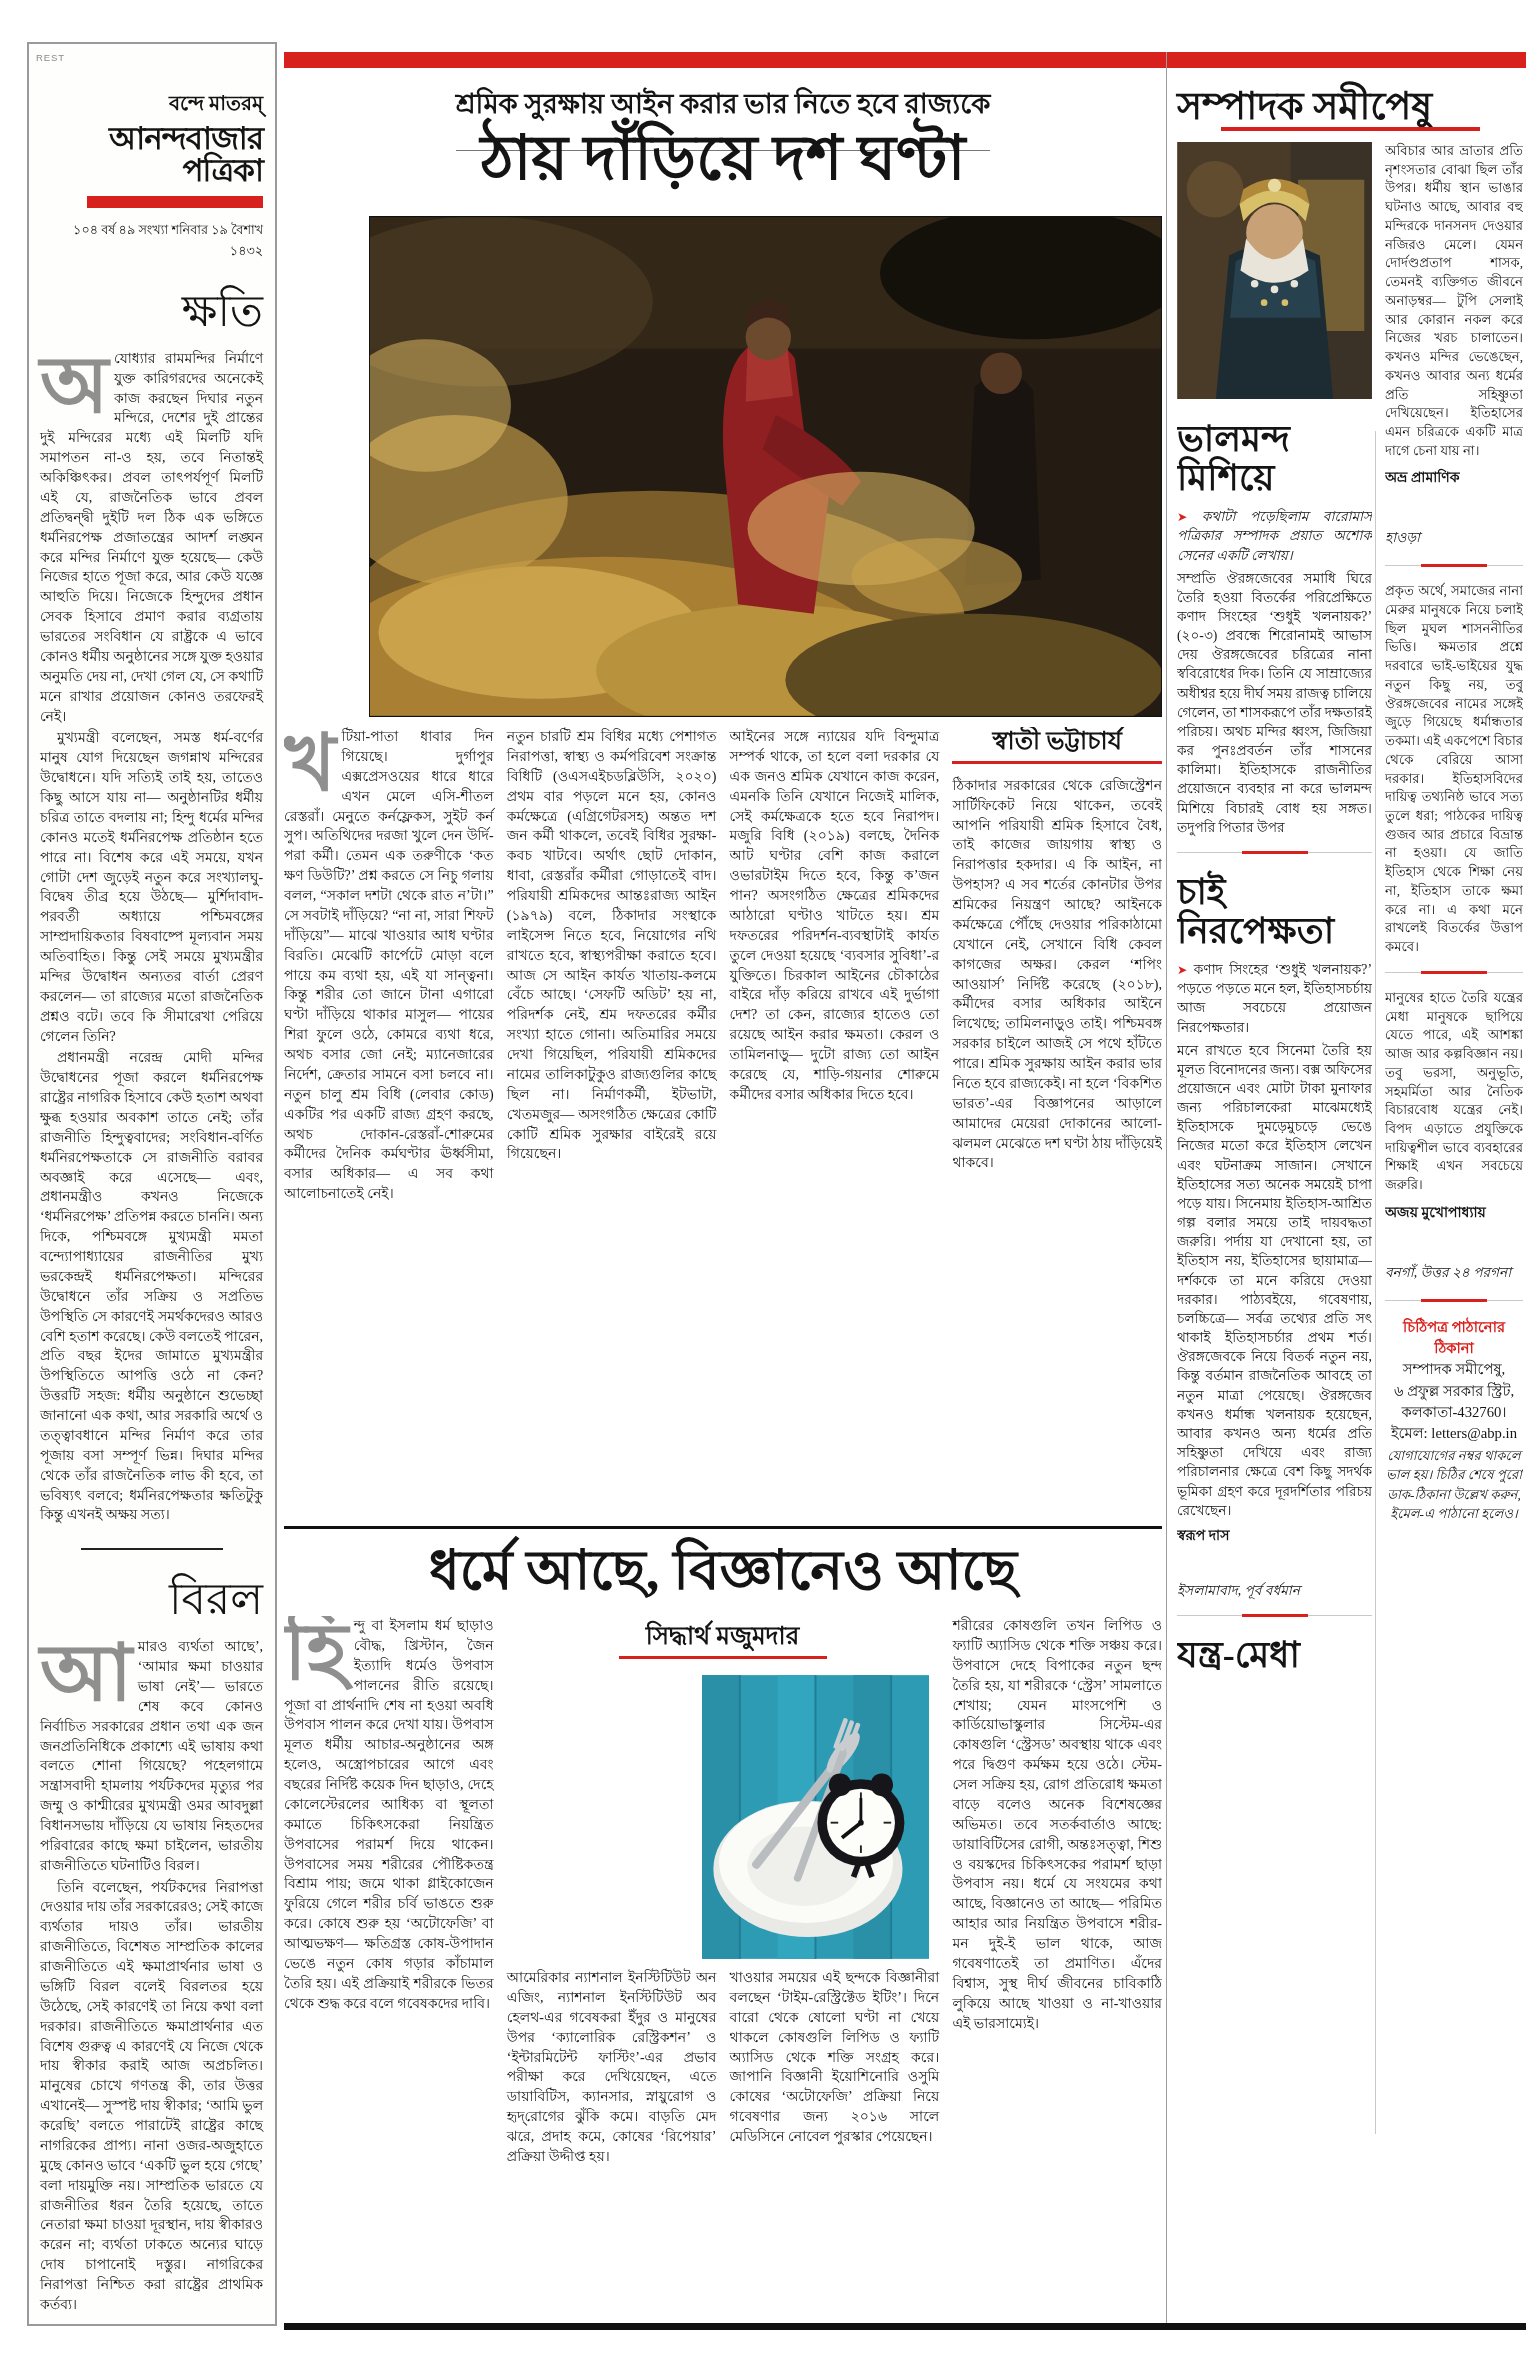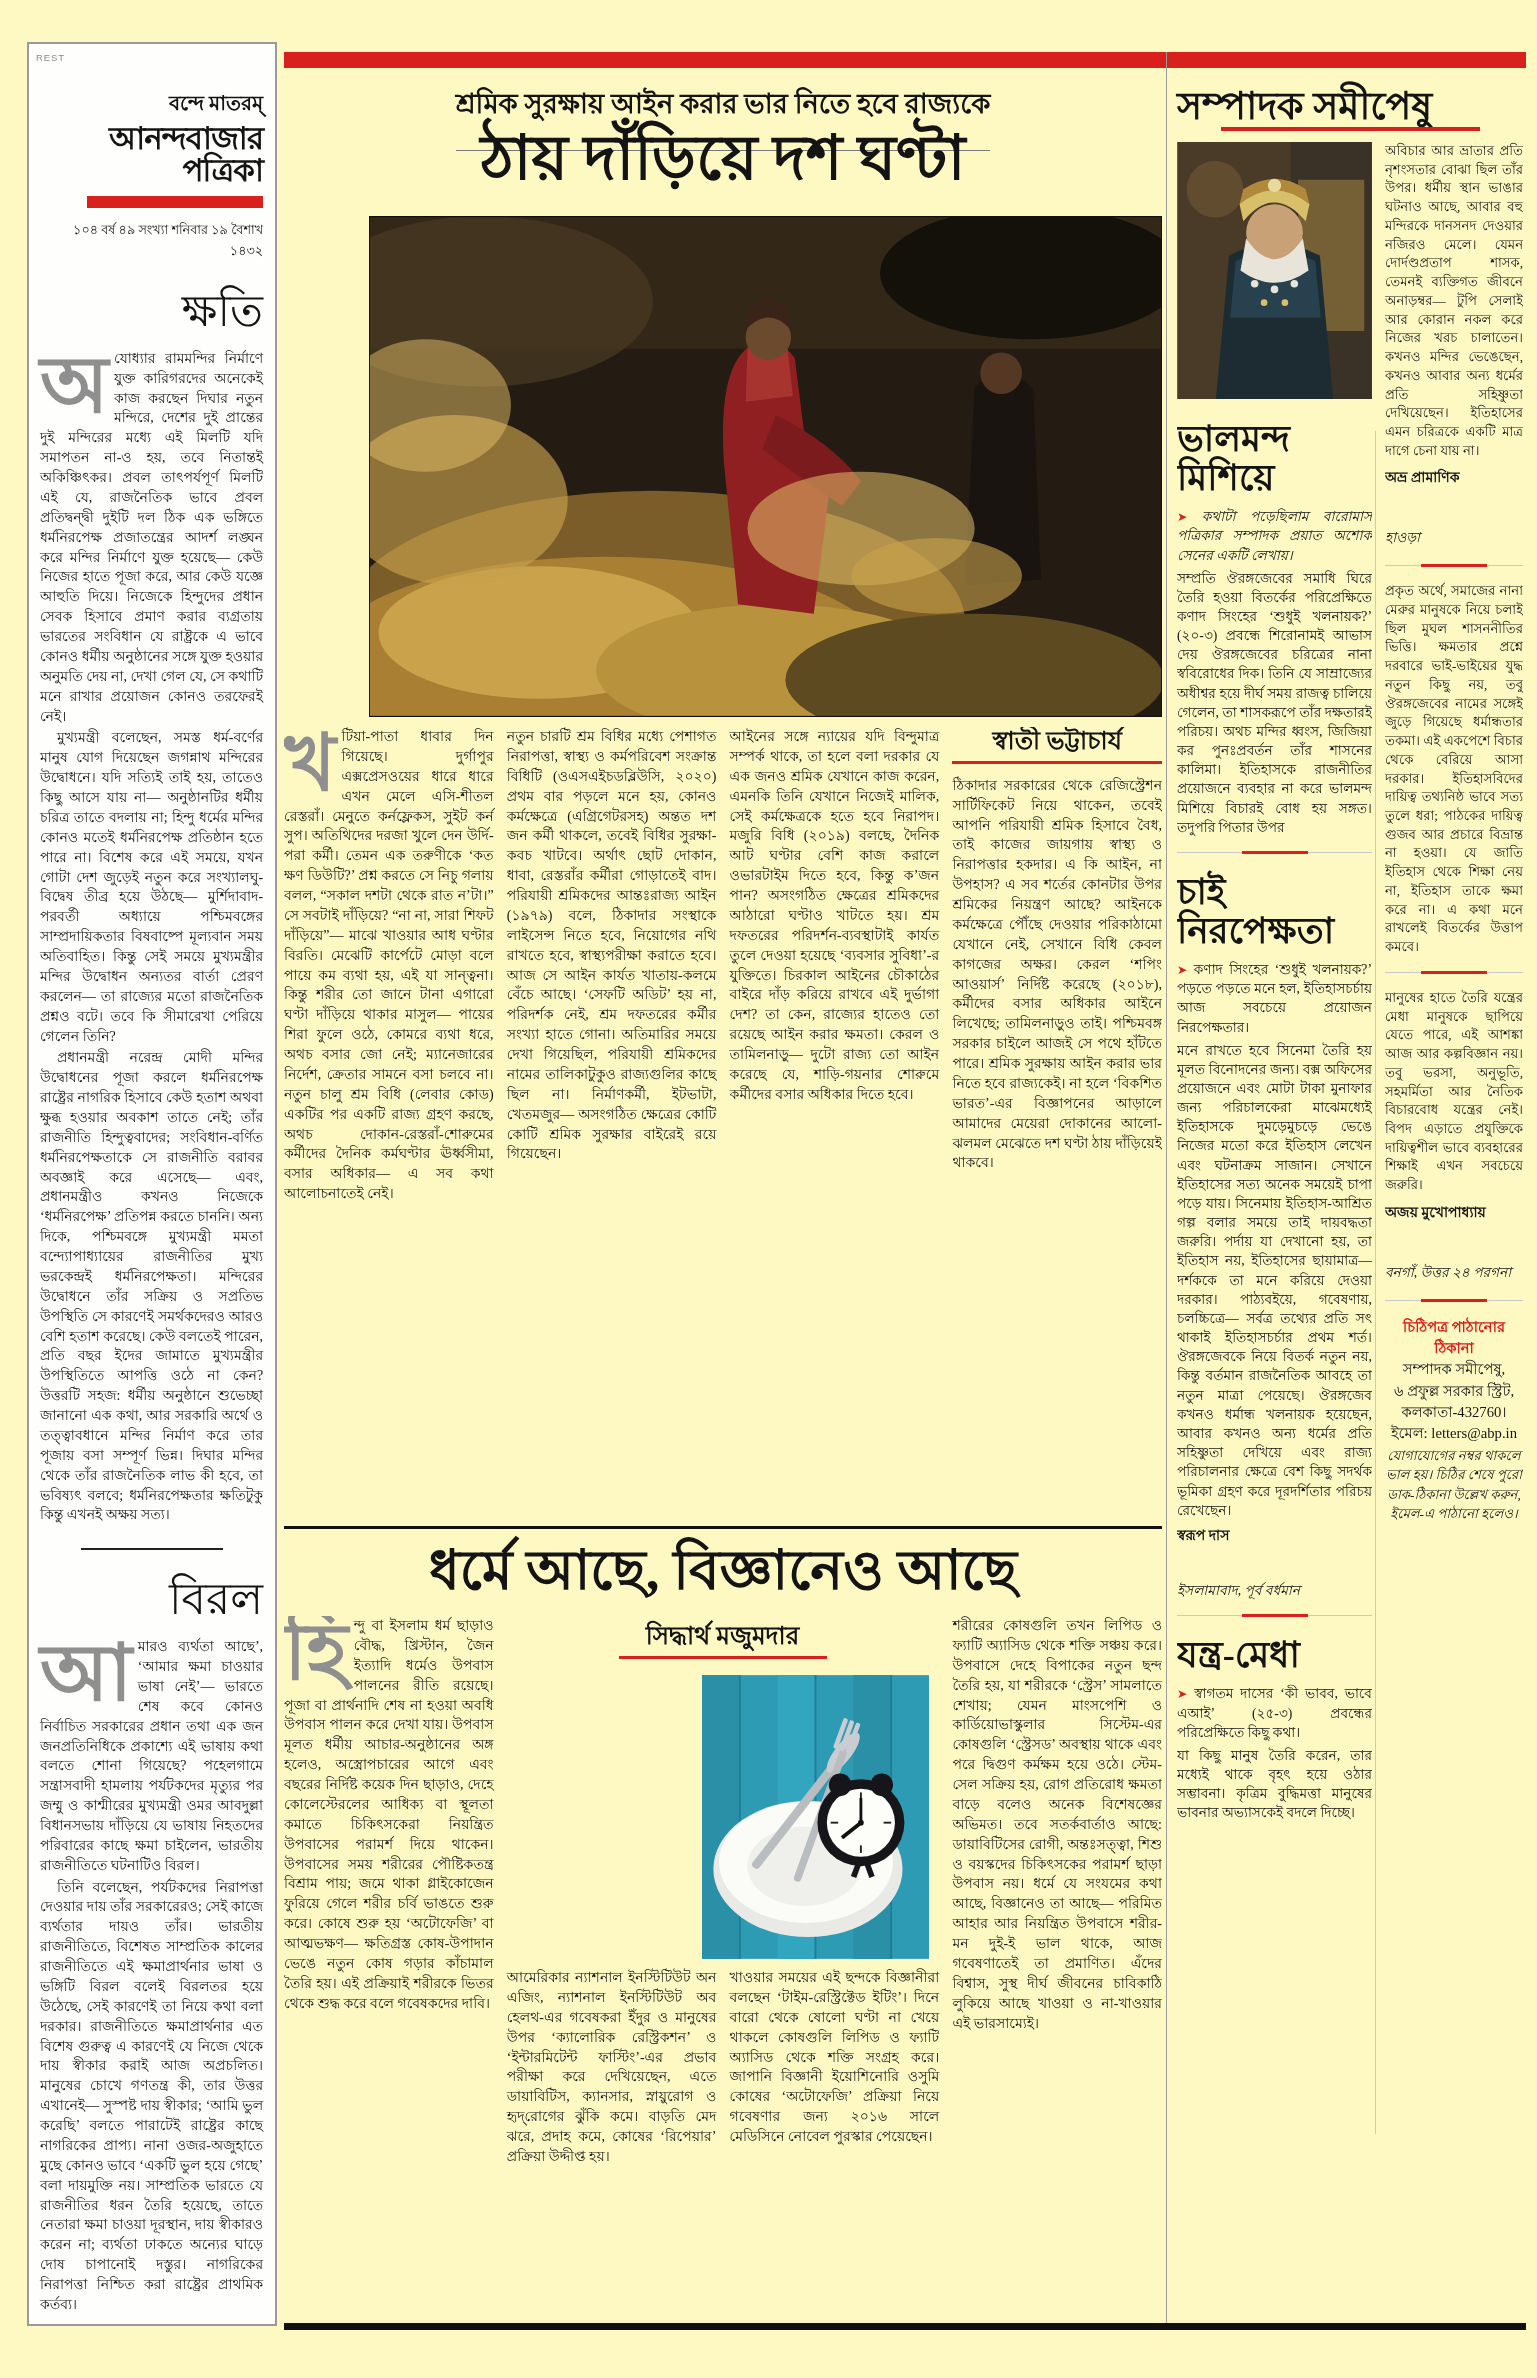--- a/index.html
+++ b/index.html
@@ -1,16 +1,16 @@
 <!DOCTYPE html>
 <html style="font-size:15px"><head>
 <meta charset="utf-8">
 <style>
   html,body{margin:0;padding:0;background:#e8e8e4;}
-  #paper{position:relative;width:1538px;height:2378px;background:#fef9c3;margin:0 auto;
+  #paper{position:relative;width:1538px;height:2378px;background:#ffffff;margin:0 auto;
          font-family:"Liberation Serif","DejaVu Serif",serif;color:#141414;overflow:hidden;}
   .abs{position:absolute;}
   
   .edbox{left:26.5px;top:42px;width:250px;height:2284px;border:2.8px double #9a9a9a;
          box-sizing:border-box;padding:5.7px 11.4px;overflow:hidden;background:#fefefc;}
   .plate{position:absolute;left:7.6px;top:7.6px;font-family:"Liberation Sans",sans-serif;
          font-size:9.5px;color:#8a8a8a;letter-spacing:0.9px;}
   .mh{text-align:right;}
   .mh-motto{margin-top:38px;font-size:20px;font-weight:bold;}
   .mh-title{margin-top:1.9px;font-size:31px;font-weight:900;letter-spacing:-0.9px;line-height:1.05;}
@@ -241,24 +241,20 @@
     <div class="ltext">
       <p><span class="arrow">➤</span> <span>কণাদ সিংহের ‘শুধুই খলনায়ক?’ পড়তে পড়তে মনে হল, ইতিহাসচর্চায় আজ সবচেয়ে প্রয়োজন নিরপেক্ষতার।</span></p>
       <p>মনে রাখতে হবে সিনেমা তৈরি হয় মূলত বিনোদনের জন্য। বক্স অফিসের প্রয়োজনে এবং মোটা টাকা মুনাফার জন্য পরিচালকেরা মাঝেমধ্যেই ইতিহাসকে দুমড়েমুচড়ে ভেঙে নিজের মতো করে ইতিহাস লেখেন এবং ঘটনাক্রম সাজান। সেখানে ইতিহাসের সত্য অনেক সময়েই চাপা পড়ে যায়। সিনেমায় ইতিহাস-আশ্রিত গল্প বলার সময়ে তাই দায়বদ্ধতা জরুরি। পর্দায় যা দেখানো হয়, তা ইতিহাস নয়, ইতিহাসের ছায়ামাত্র— দর্শককে তা মনে করিয়ে দেওয়া দরকার। পাঠ্যবইয়ে, গবেষণায়, চলচ্চিত্রে— সর্বত্র তথ্যের প্রতি সৎ থাকাই ইতিহাসচর্চার প্রথম শর্ত। ঔরঙ্গজেবকে নিয়ে বিতর্ক নতুন নয়, কিন্তু বর্তমান রাজনৈতিক আবহে তা নতুন মাত্রা পেয়েছে। ঔরঙ্গজেব কখনও ধর্মান্ধ খলনায়ক হয়েছেন, আবার কখনও অন্য ধর্মের প্রতি সহিষ্ণুতা দেখিয়ে এবং রাজ্য পরিচালনার ক্ষেত্রে বেশ কিছু সদর্থক ভূমিকা গ্রহণ করে দূরদর্শিতার পরিচয় রেখেছেন।</p>
       <div class="sig-name">স্বরূপ দাস</div>
       <div class="sig-place">ইসলামাবাদ, পূর্ব বর্ধমান</div>
     </div>
 
     <div class="sep"></div>
 
     <div class="lsec-title">যন্ত্র-মেধা</div>
-    <div class="ltext">
-      <p><span class="arrow">➤</span> <span>স্বাগতম দাসের ‘কী ভাবব, ভাবে এআই’ (২৫-৩) প্রবন্ধের পরিপ্রেক্ষিতে কিছু কথা।</span></p>
-      <p>যা কিছু মানুষ তৈরি করেন, তার মধ্যেই থাকে বৃহৎ হয়ে ওঠার সম্ভাবনা। কৃত্রিম বুদ্ধিমত্তা মানুষের ভাবনার অভ্যাসকেই বদলে দিচ্ছে।</p>
-    </div>
   </div>
 
   <div class="abs letright">
     <div class="rtext">অবিচার আর ভ্রাতার প্রতি নৃশংসতার বোঝা ছিল তাঁর উপর। ধর্মীয় স্থান ভাঙার ঘটনাও আছে, আবার বহু মন্দিরকে দানসনদ দেওয়ার নজিরও মেলে। যেমন দোর্দণ্ডপ্রতাপ শাসক, তেমনই ব্যক্তিগত জীবনে অনাড়ম্বর— টুপি সেলাই আর কোরান নকল করে নিজের খরচ চালাতেন। কখনও মন্দির ভেঙেছেন, কখনও আবার অন্য ধর্মের প্রতি সহিষ্ণুতা দেখিয়েছেন। ইতিহাসের এমন চরিত্রকে একটি মাত্র দাগে চেনা যায় না।</div>
     <div class="sig-name">অভ্র প্রামাণিক</div>
     <div class="sig-place">হাওড়া</div>
     <div class="sep"></div>
     <div class="rtext">প্রকৃত অর্থে, সমাজের নানা মেরুর মানুষকে নিয়ে চলাই ছিল মুঘল শাসননীতির ভিত্তি। ক্ষমতার প্রশ্নে দরবারে ভাই-ভাইয়ের যুদ্ধ নতুন কিছু নয়, তবু ঔরঙ্গজেবের নামের সঙ্গেই জুড়ে গিয়েছে ধর্মান্ধতার তকমা। এই একপেশে বিচার থেকে বেরিয়ে আসা দরকার। ইতিহাসবিদের দায়িত্ব তথ্যনিষ্ঠ ভাবে সত্য তুলে ধরা; পাঠকের দায়িত্ব গুজব আর প্রচারে বিভ্রান্ত না হওয়া। যে জাতি ইতিহাস থেকে শিক্ষা নেয় না, ইতিহাস তাকে ক্ষমা করে না। এ কথা মনে রাখলেই বিতর্কের উত্তাপ কমবে।</div>
     <div class="sep"></div>
     <div class="rtext">মানুষের হাতে তৈরি যন্ত্রের মেধা মানুষকে ছাপিয়ে যেতে পারে, এই আশঙ্কা আজ আর কল্পবিজ্ঞান নয়। তবু ভরসা, অনুভূতি, সহমর্মিতা আর নৈতিক বিচারবোধ যন্ত্রের নেই। বিপদ এড়াতে প্রযুক্তিকে দায়িত্বশীল ভাবে ব্যবহারের শিক্ষাই এখন সবচেয়ে জরুরি।</div>

